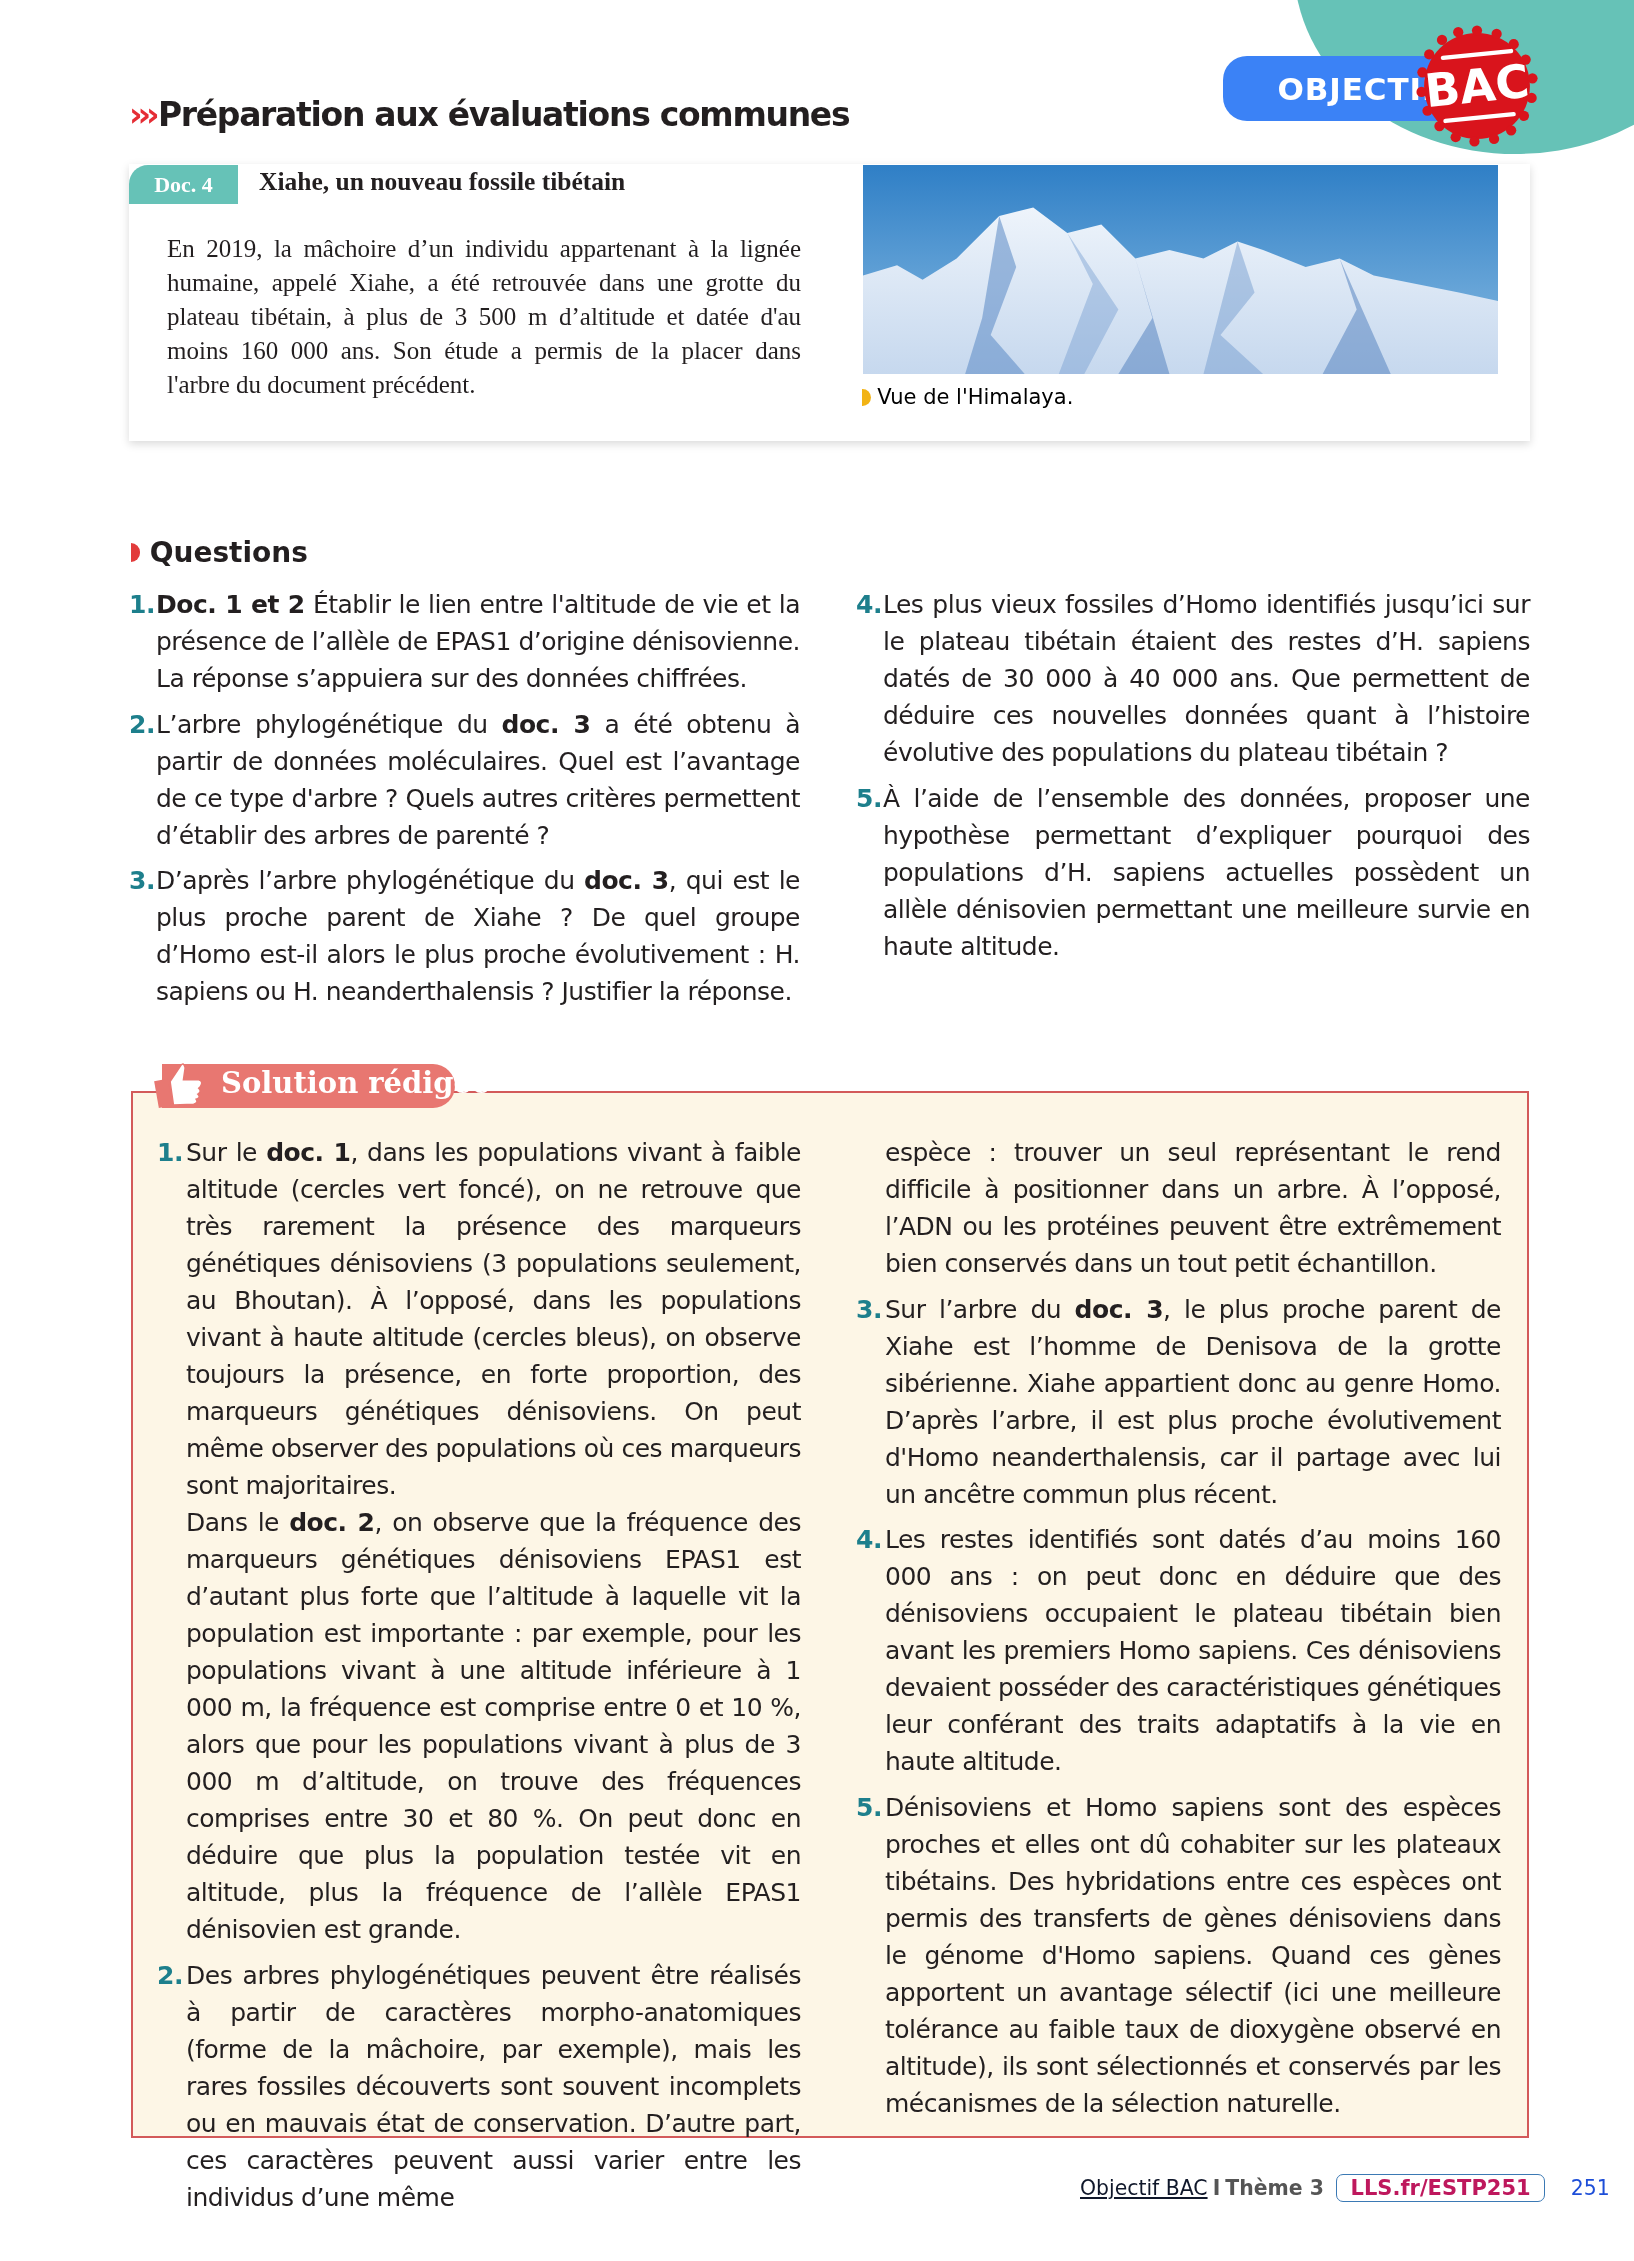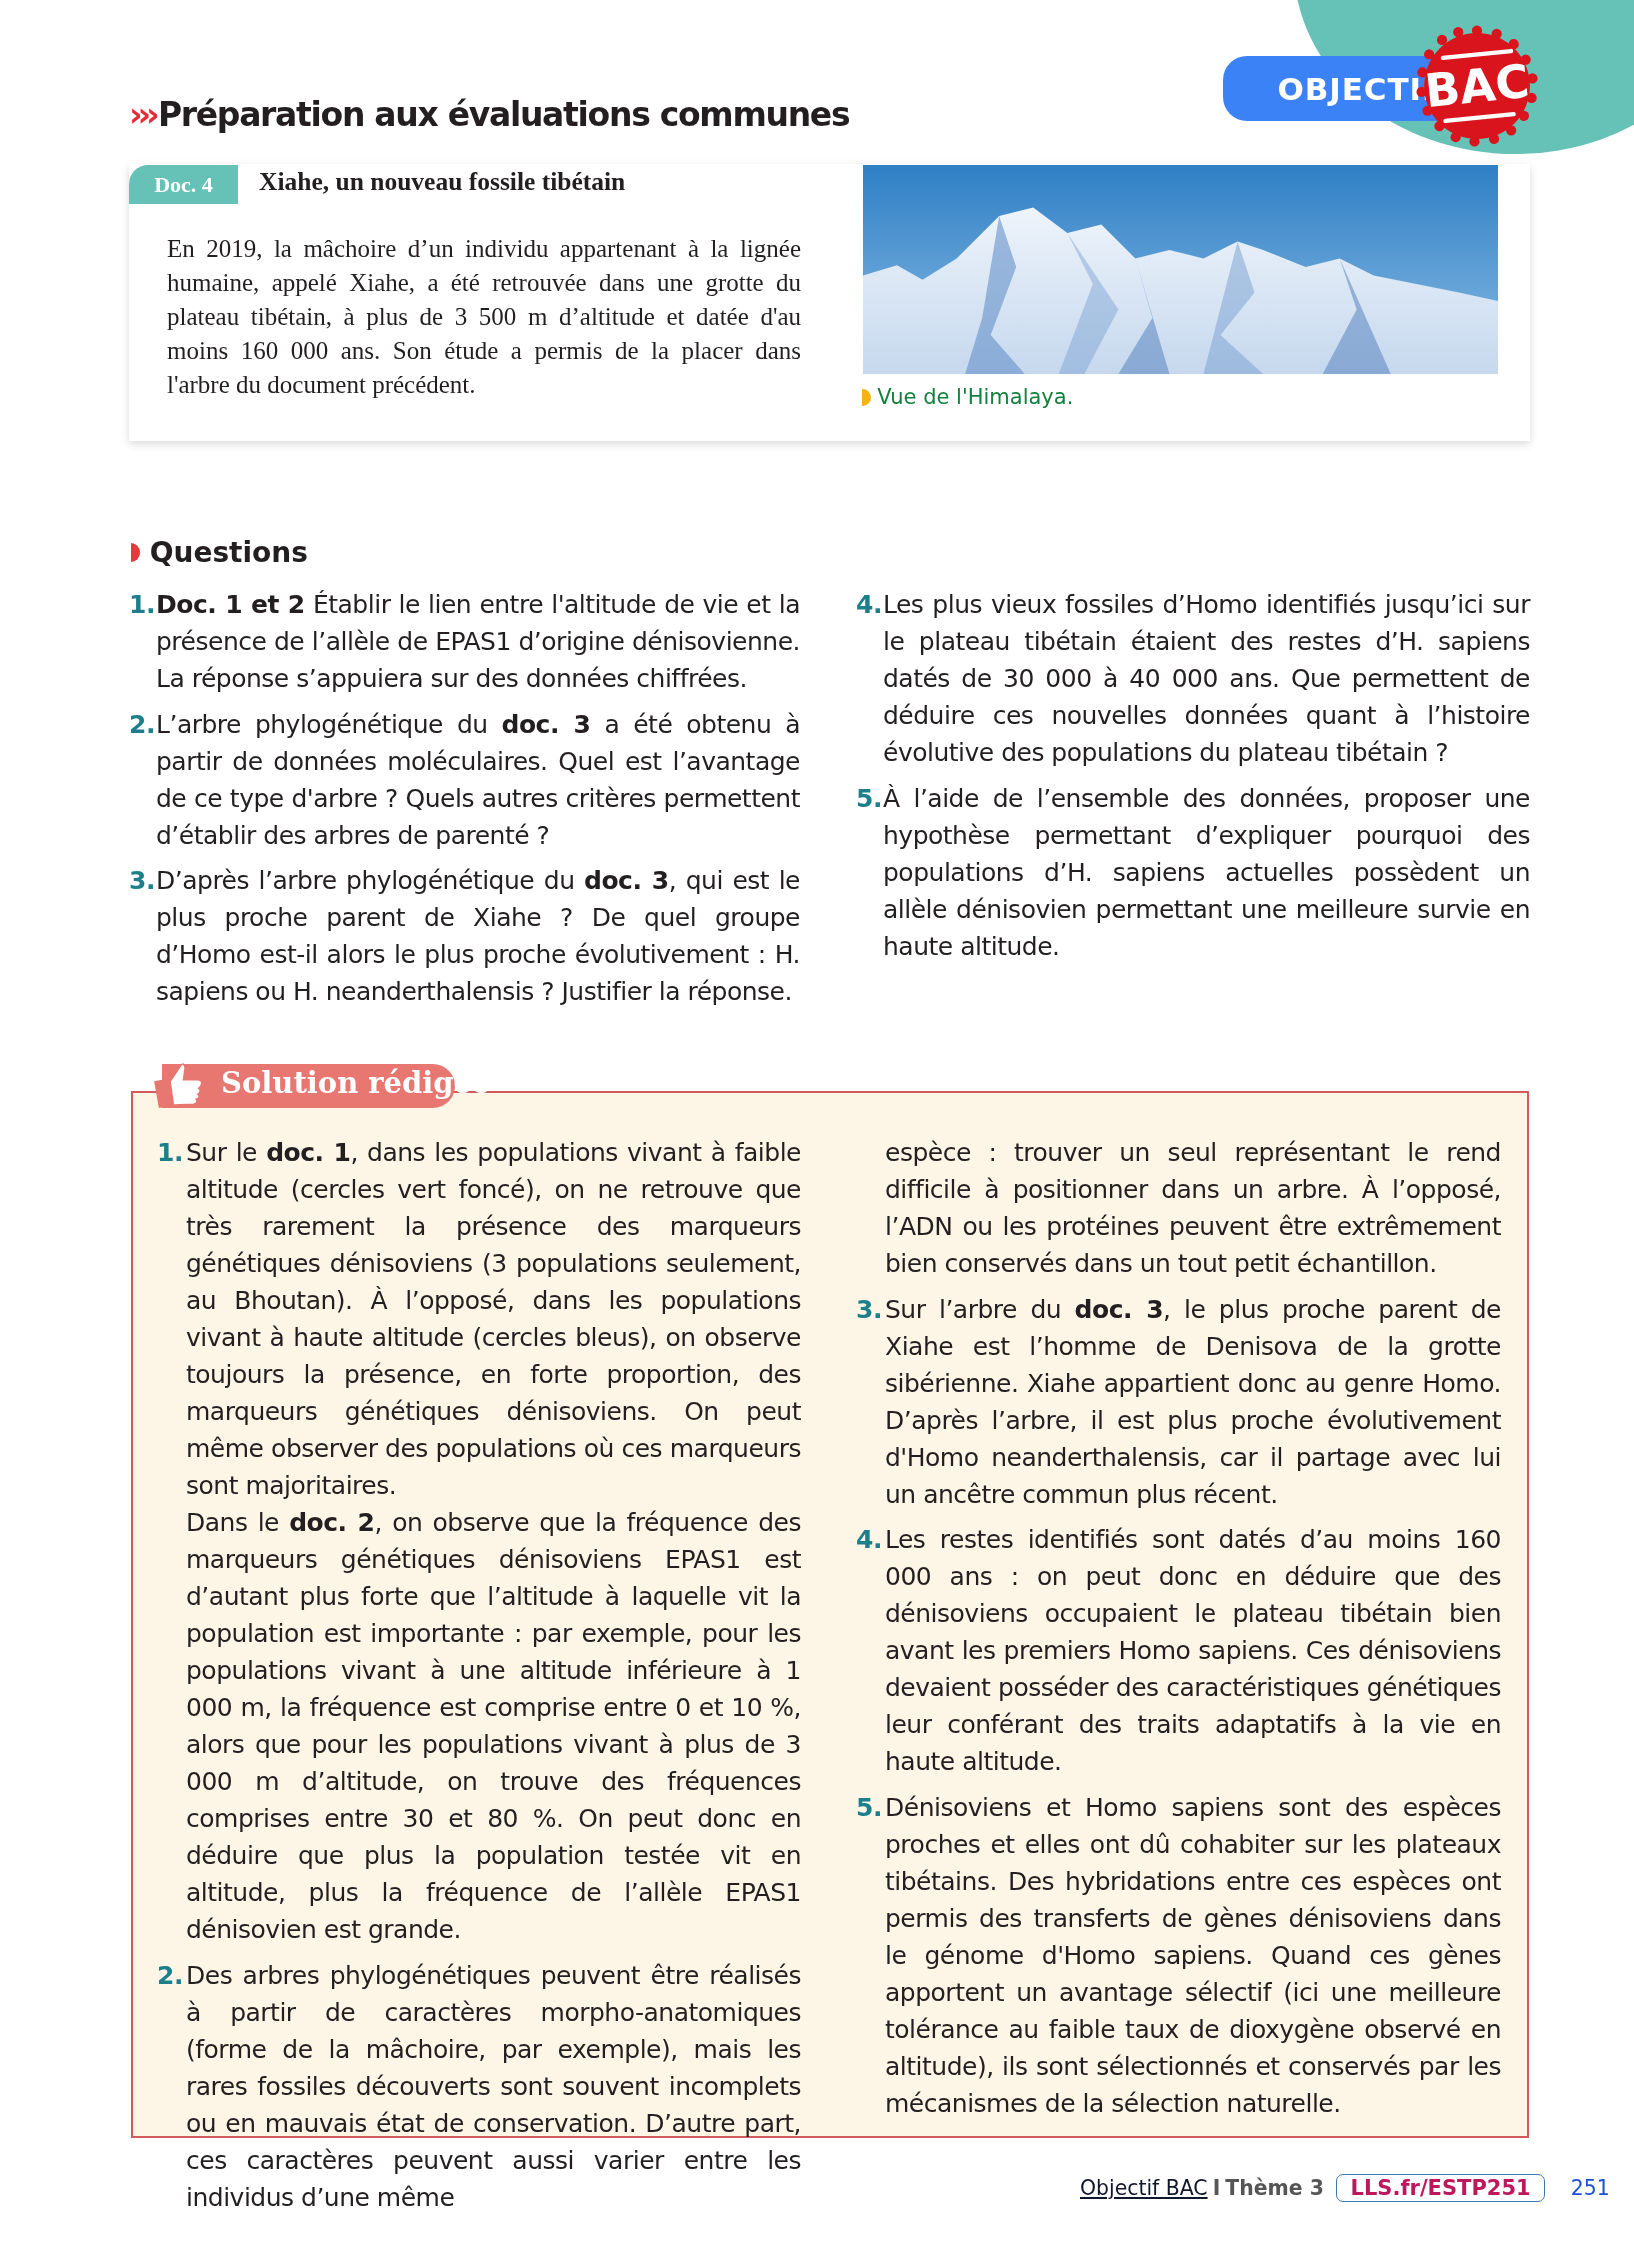--- a/index.html
+++ b/index.html
@@ -62,21 +62,21 @@
     position: absolute; left: 167px; top: 232px; width: 634px;
     font-family: "Liberation Serif", serif; font-size: 25px; line-height: 34px;
     text-align: justify;
   }
   .photo {
     position: absolute; left: 863px; top: 165px; width: 635px; height: 209px;
     overflow: hidden;
   }
   .photo svg { width: 635px; height: 209px; display: block; }
   .caption {
-    position: absolute; left: 862px; top: 385px; font-size: 21px; color: #15803d;
+    position: absolute; left: 862px; top: 385px; font-size: 21px; color: #000000;
     display: flex; align-items: center; font-family: "DejaVu Sans", sans-serif;
   }
   .caption-marker { width: 8.5px; height: 17px; background: #f2b315; border-radius: 0 8.5px 8.5px 0; margin-right: 6.8px; }
 
   
   .section-title {
     position: absolute; left: 131px; top: 536px; display: flex; align-items: center;
     font-weight: bold; font-size: 28px; font-family: "DejaVu Sans", sans-serif;
   }
   .section-marker { width: 8.5px; height: 19px; background: #e23b3b; border-radius: 0 9.4px 9.4px 0; margin-right: 10.2px; }

